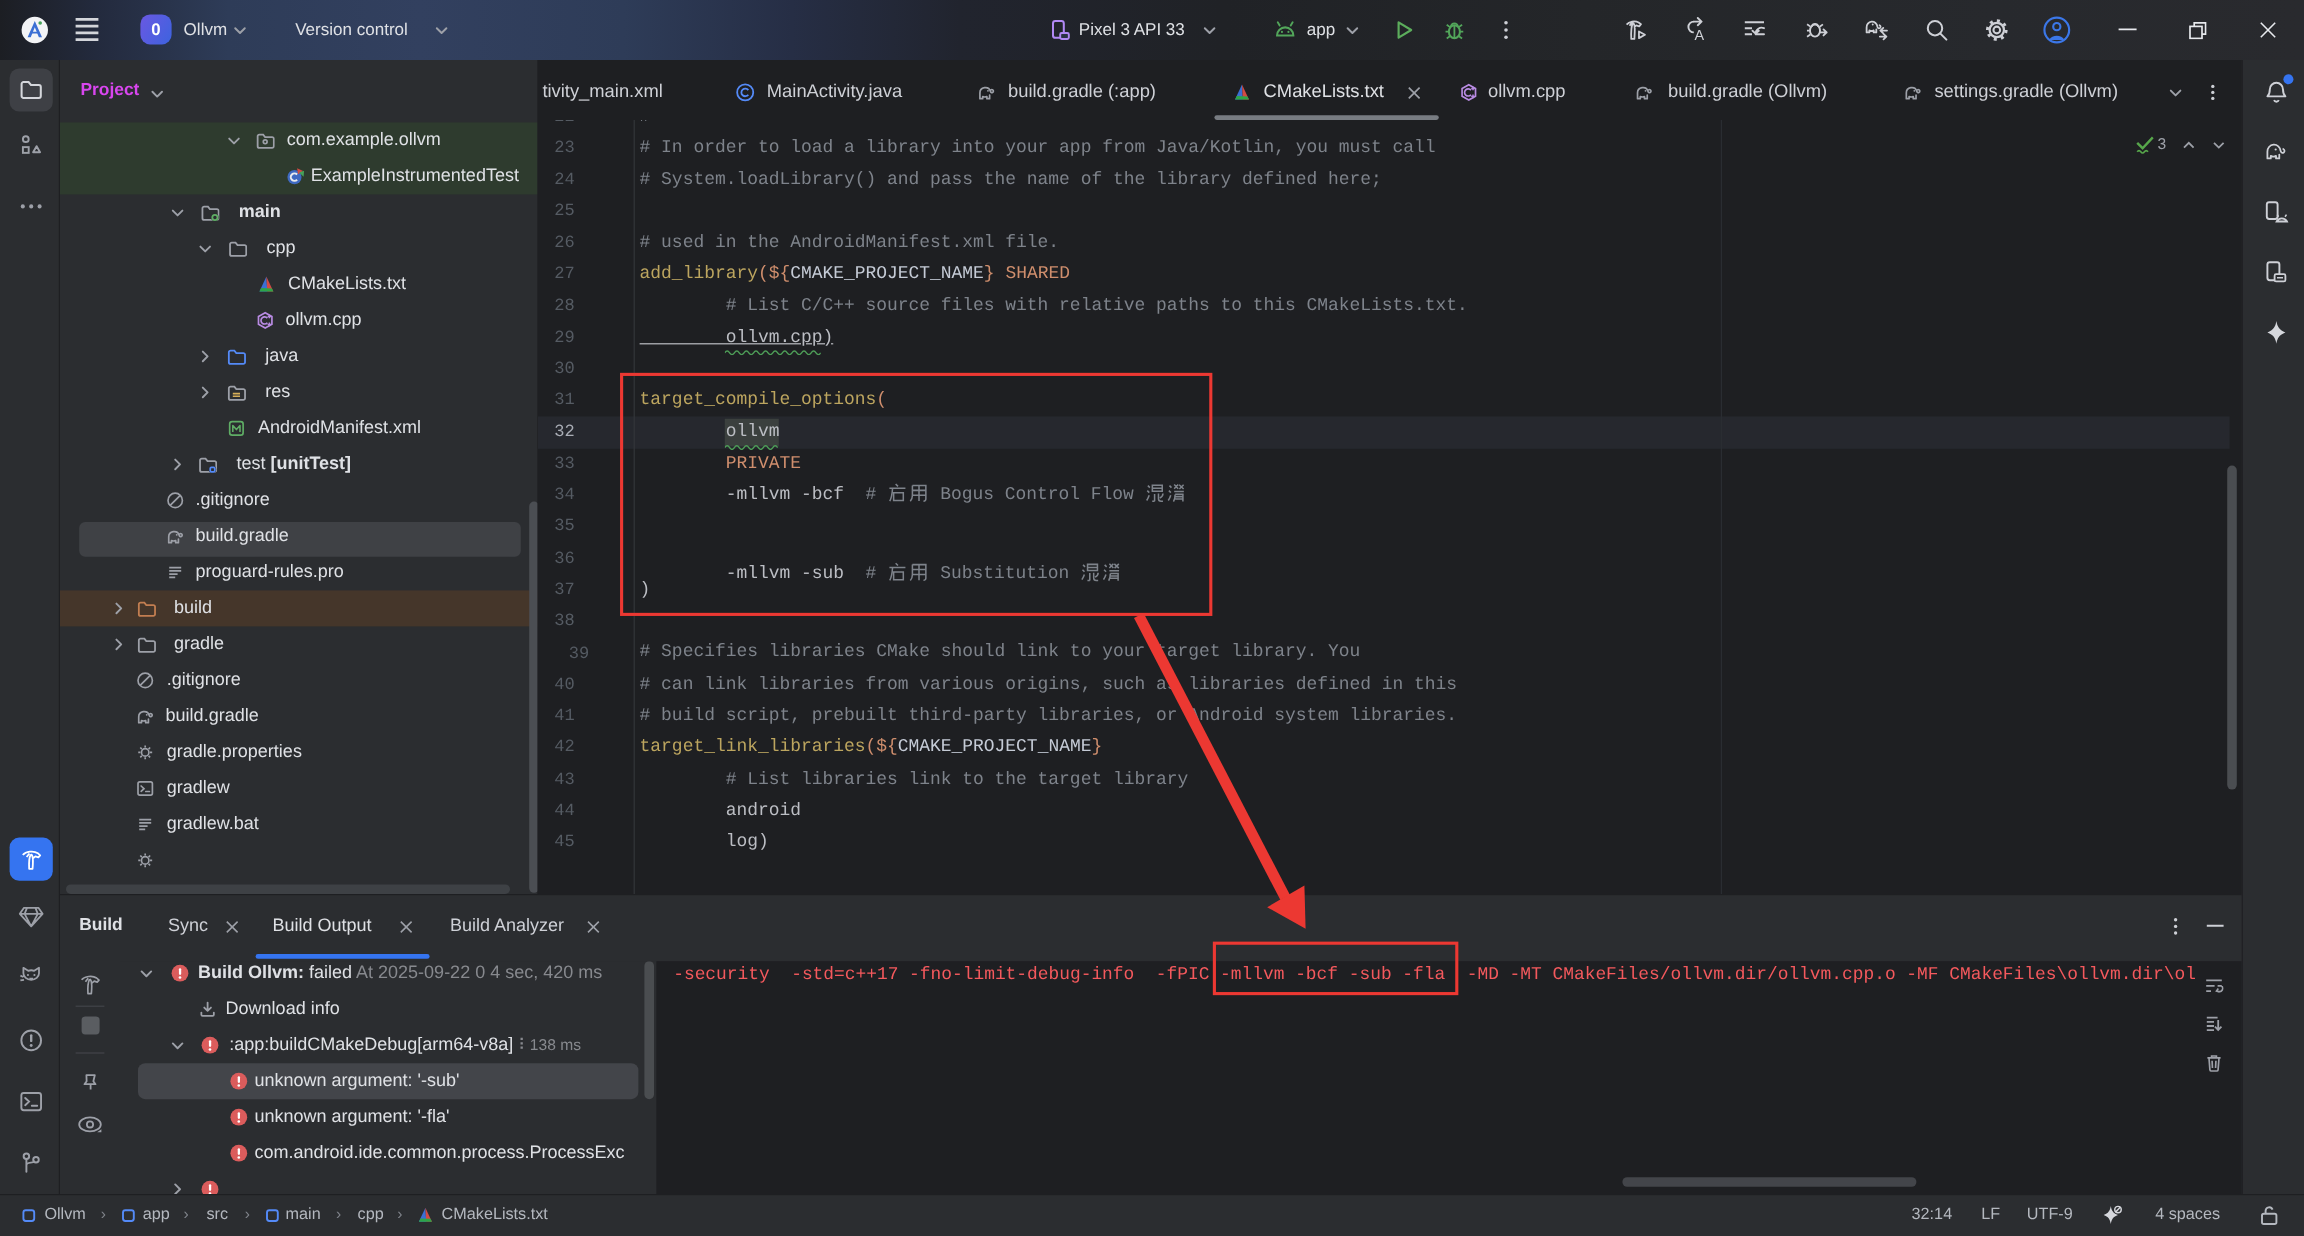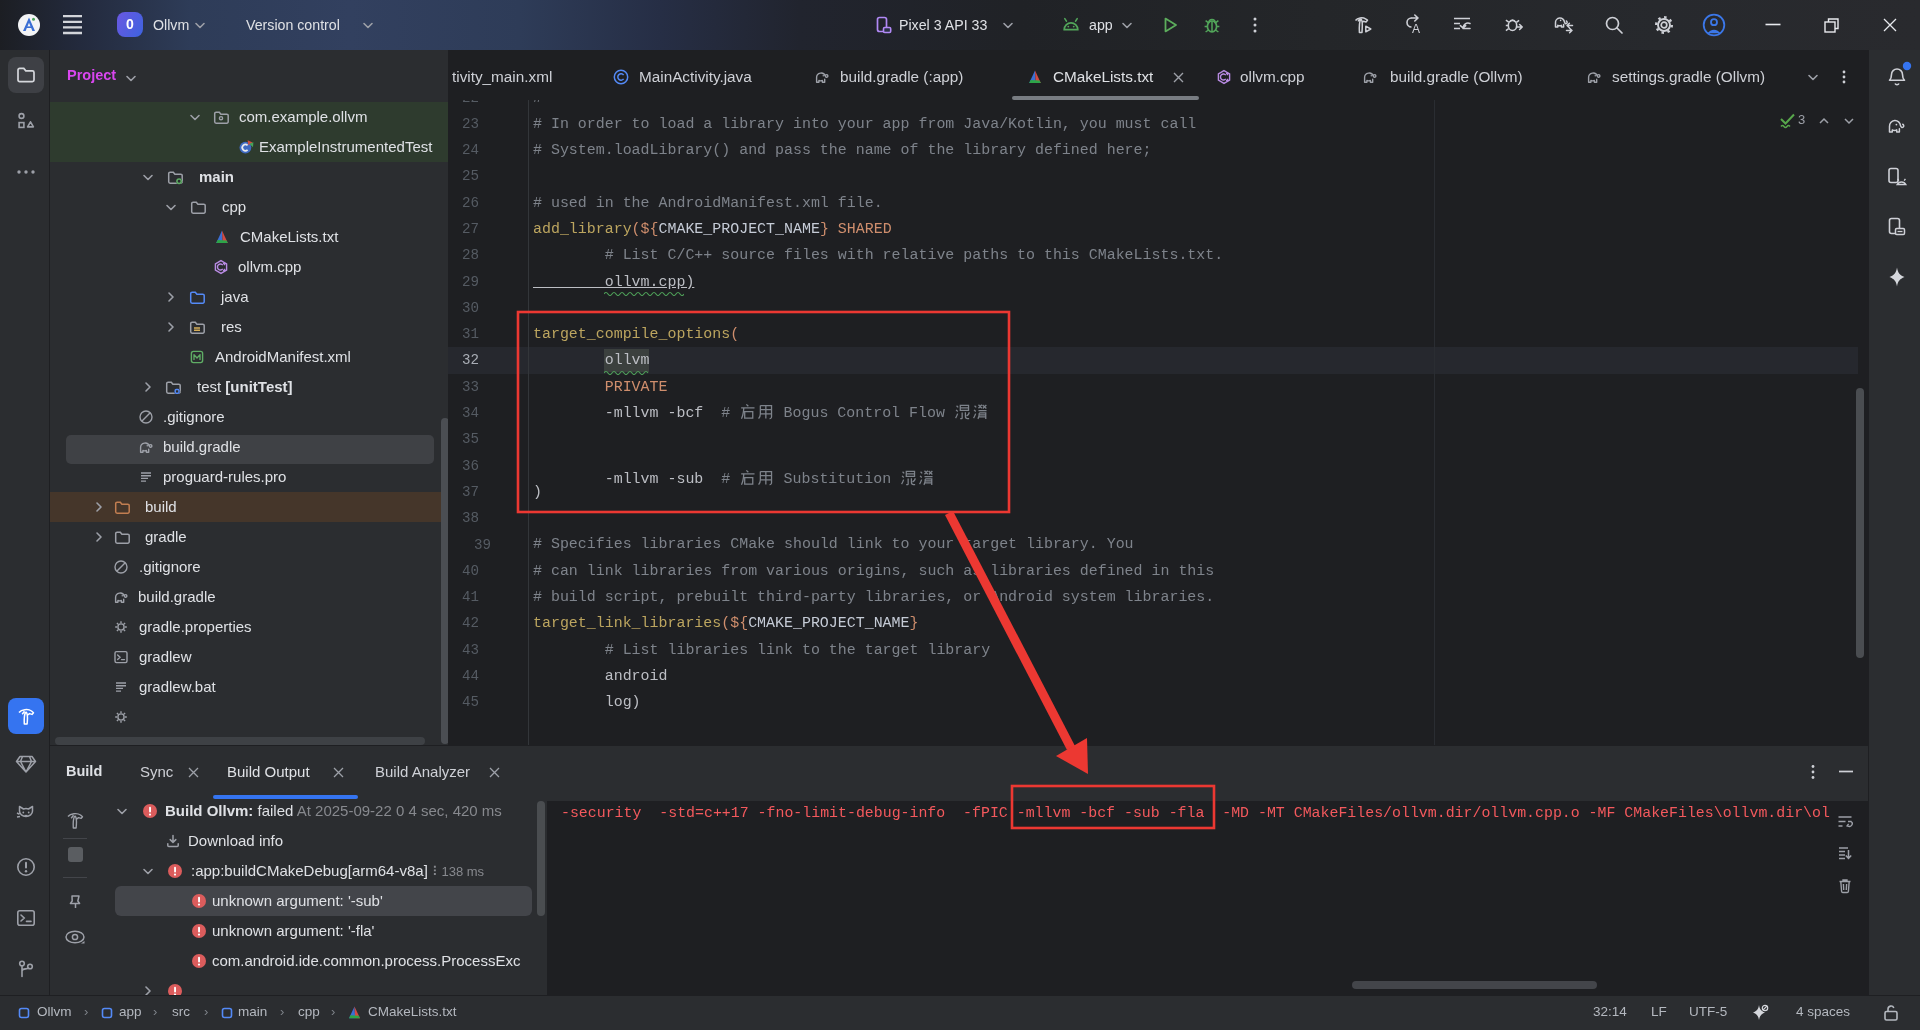--- a/index.html
+++ b/index.html
@@ -671,21 +671,21 @@
   <div class="abs" style="left:238px;top:8px;font-size:13.5px;color:#B4B8BF;">main</div>
   <div class="abs" style="left:280px;top:8px;font-size:13px;color:#7F838A;">›</div>
   <div class="abs" style="left:298px;top:8px;font-size:13.5px;color:#B4B8BF;">cpp</div>
   <div class="abs" style="left:331px;top:8px;font-size:13px;color:#7F838A;">›</div>
   <svg class="icon" style="left:347px;top:9px" width="15" height="15" viewBox="0 0 16 16">
       <use href="#cmake"></use>
     </svg>
   <div class="abs" style="left:368px;top:8px;font-size:13.5px;color:#B4B8BF;">CMakeLists.txt</div>
   <div class="abs" style="left:1593px;top:8px;font-size:13.5px;color:#B4B8BF;">32:14</div>
   <div class="abs" style="left:1651px;top:8px;font-size:13.5px;color:#B4B8BF;">LF</div>
-  <div class="abs" style="left:1689px;top:8px;font-size:13.5px;color:#B4B8BF;">UTF-5</div>
+  <div class="abs" style="left:1689px;top:8px;font-size:13.5px;color:#B4B8BF;">UTF-9</div>
   <svg class="icon" style="left:1749px;top:6px" width="22" height="22" viewBox="0 0 22 22">
       <path d="M10,3 C10.7,7 12,9 16,10.5 C12,12 10.7,14 10,18 C9.3,14 8,12 4,10.5 C8,9 9.3,7 10,3 z" fill="#D5D7DC"></path>
       <circle cx="16" cy="6" r="3.6" fill="#2B2D30"></circle>
       <circle cx="16" cy="6" r="2.7" fill="none" stroke="#D5D7DC" stroke-width="1.2"></circle>
       <path d="M14.1,7.9 L17.9,4.1" stroke="#D5D7DC" stroke-width="1.2"></path>
     </svg>
   <div class="abs" style="left:1796px;top:8px;font-size:13.5px;color:#B4B8BF;">4 spaces</div>
   <svg class="icon" style="left:1882px;top:7px" width="18" height="20" viewBox="0 0 18 20">
       <rect x="3" y="8.5" width="12" height="8.5" rx="1.5" fill="none" stroke="#B4B8BF" stroke-width="1.6"></rect>
       <path d="M6,8.5 V6 a3,3 0 0 1 5.8,-1" fill="none" stroke="#B4B8BF" stroke-width="1.6"></path>

